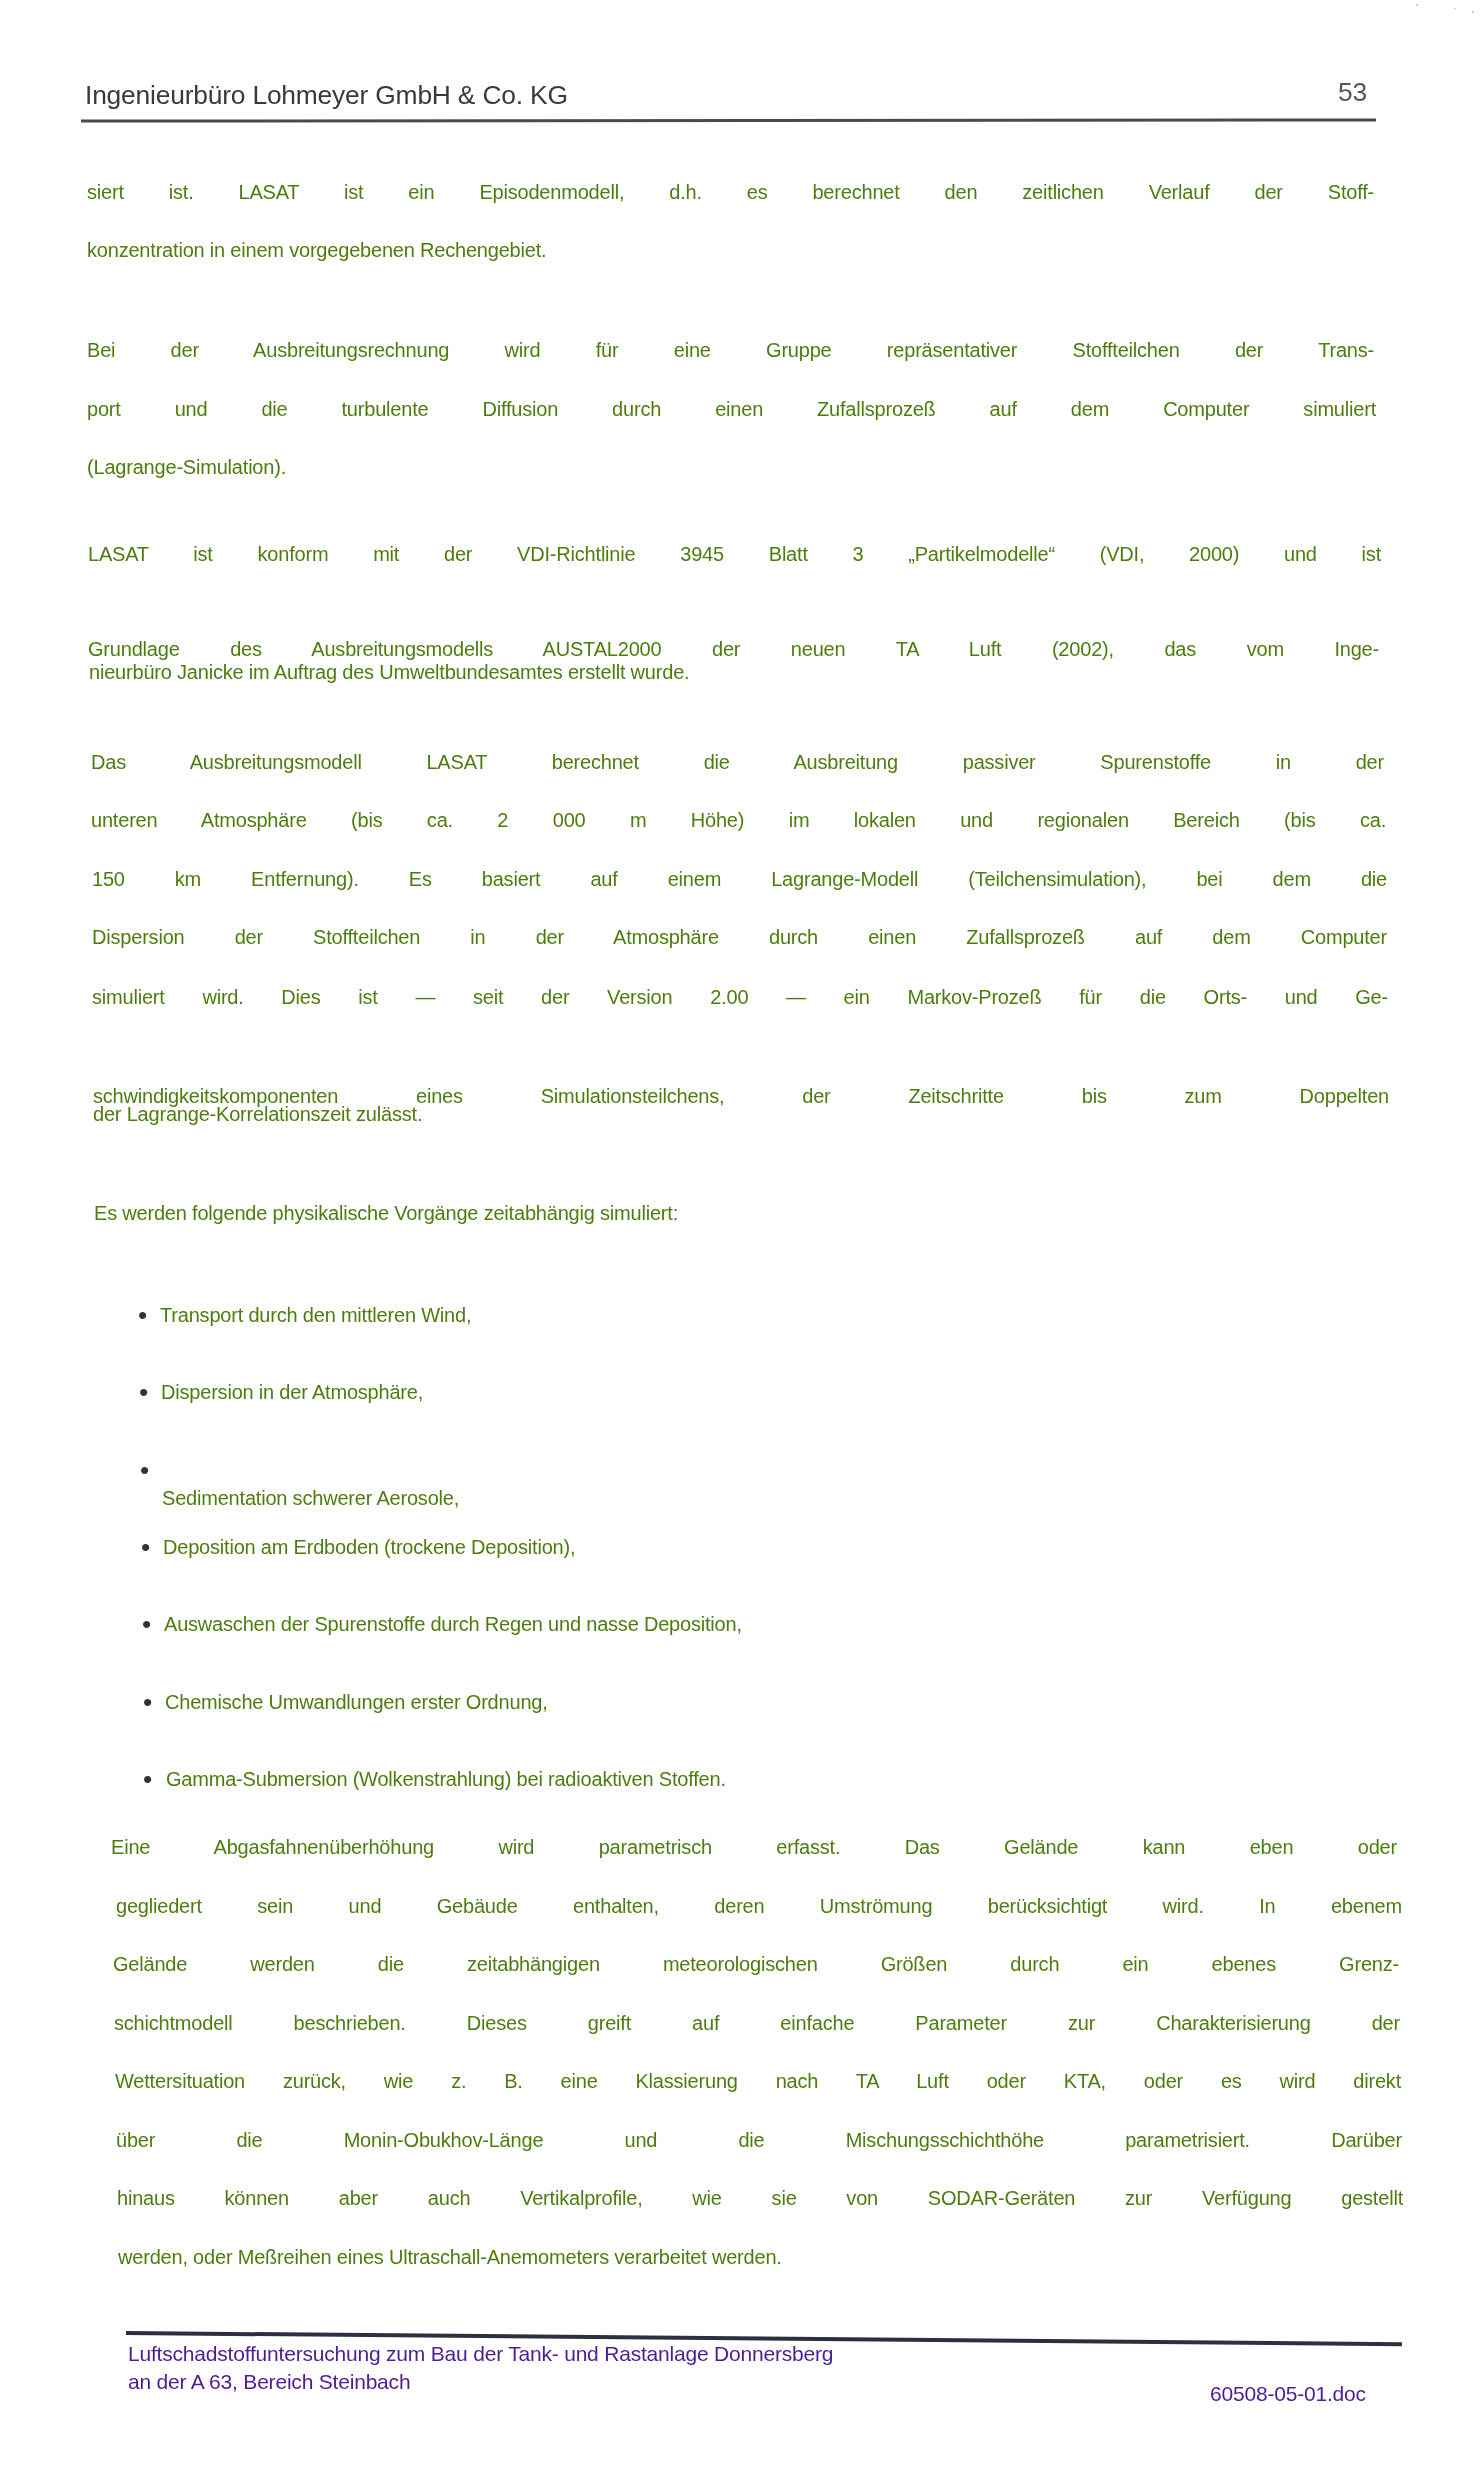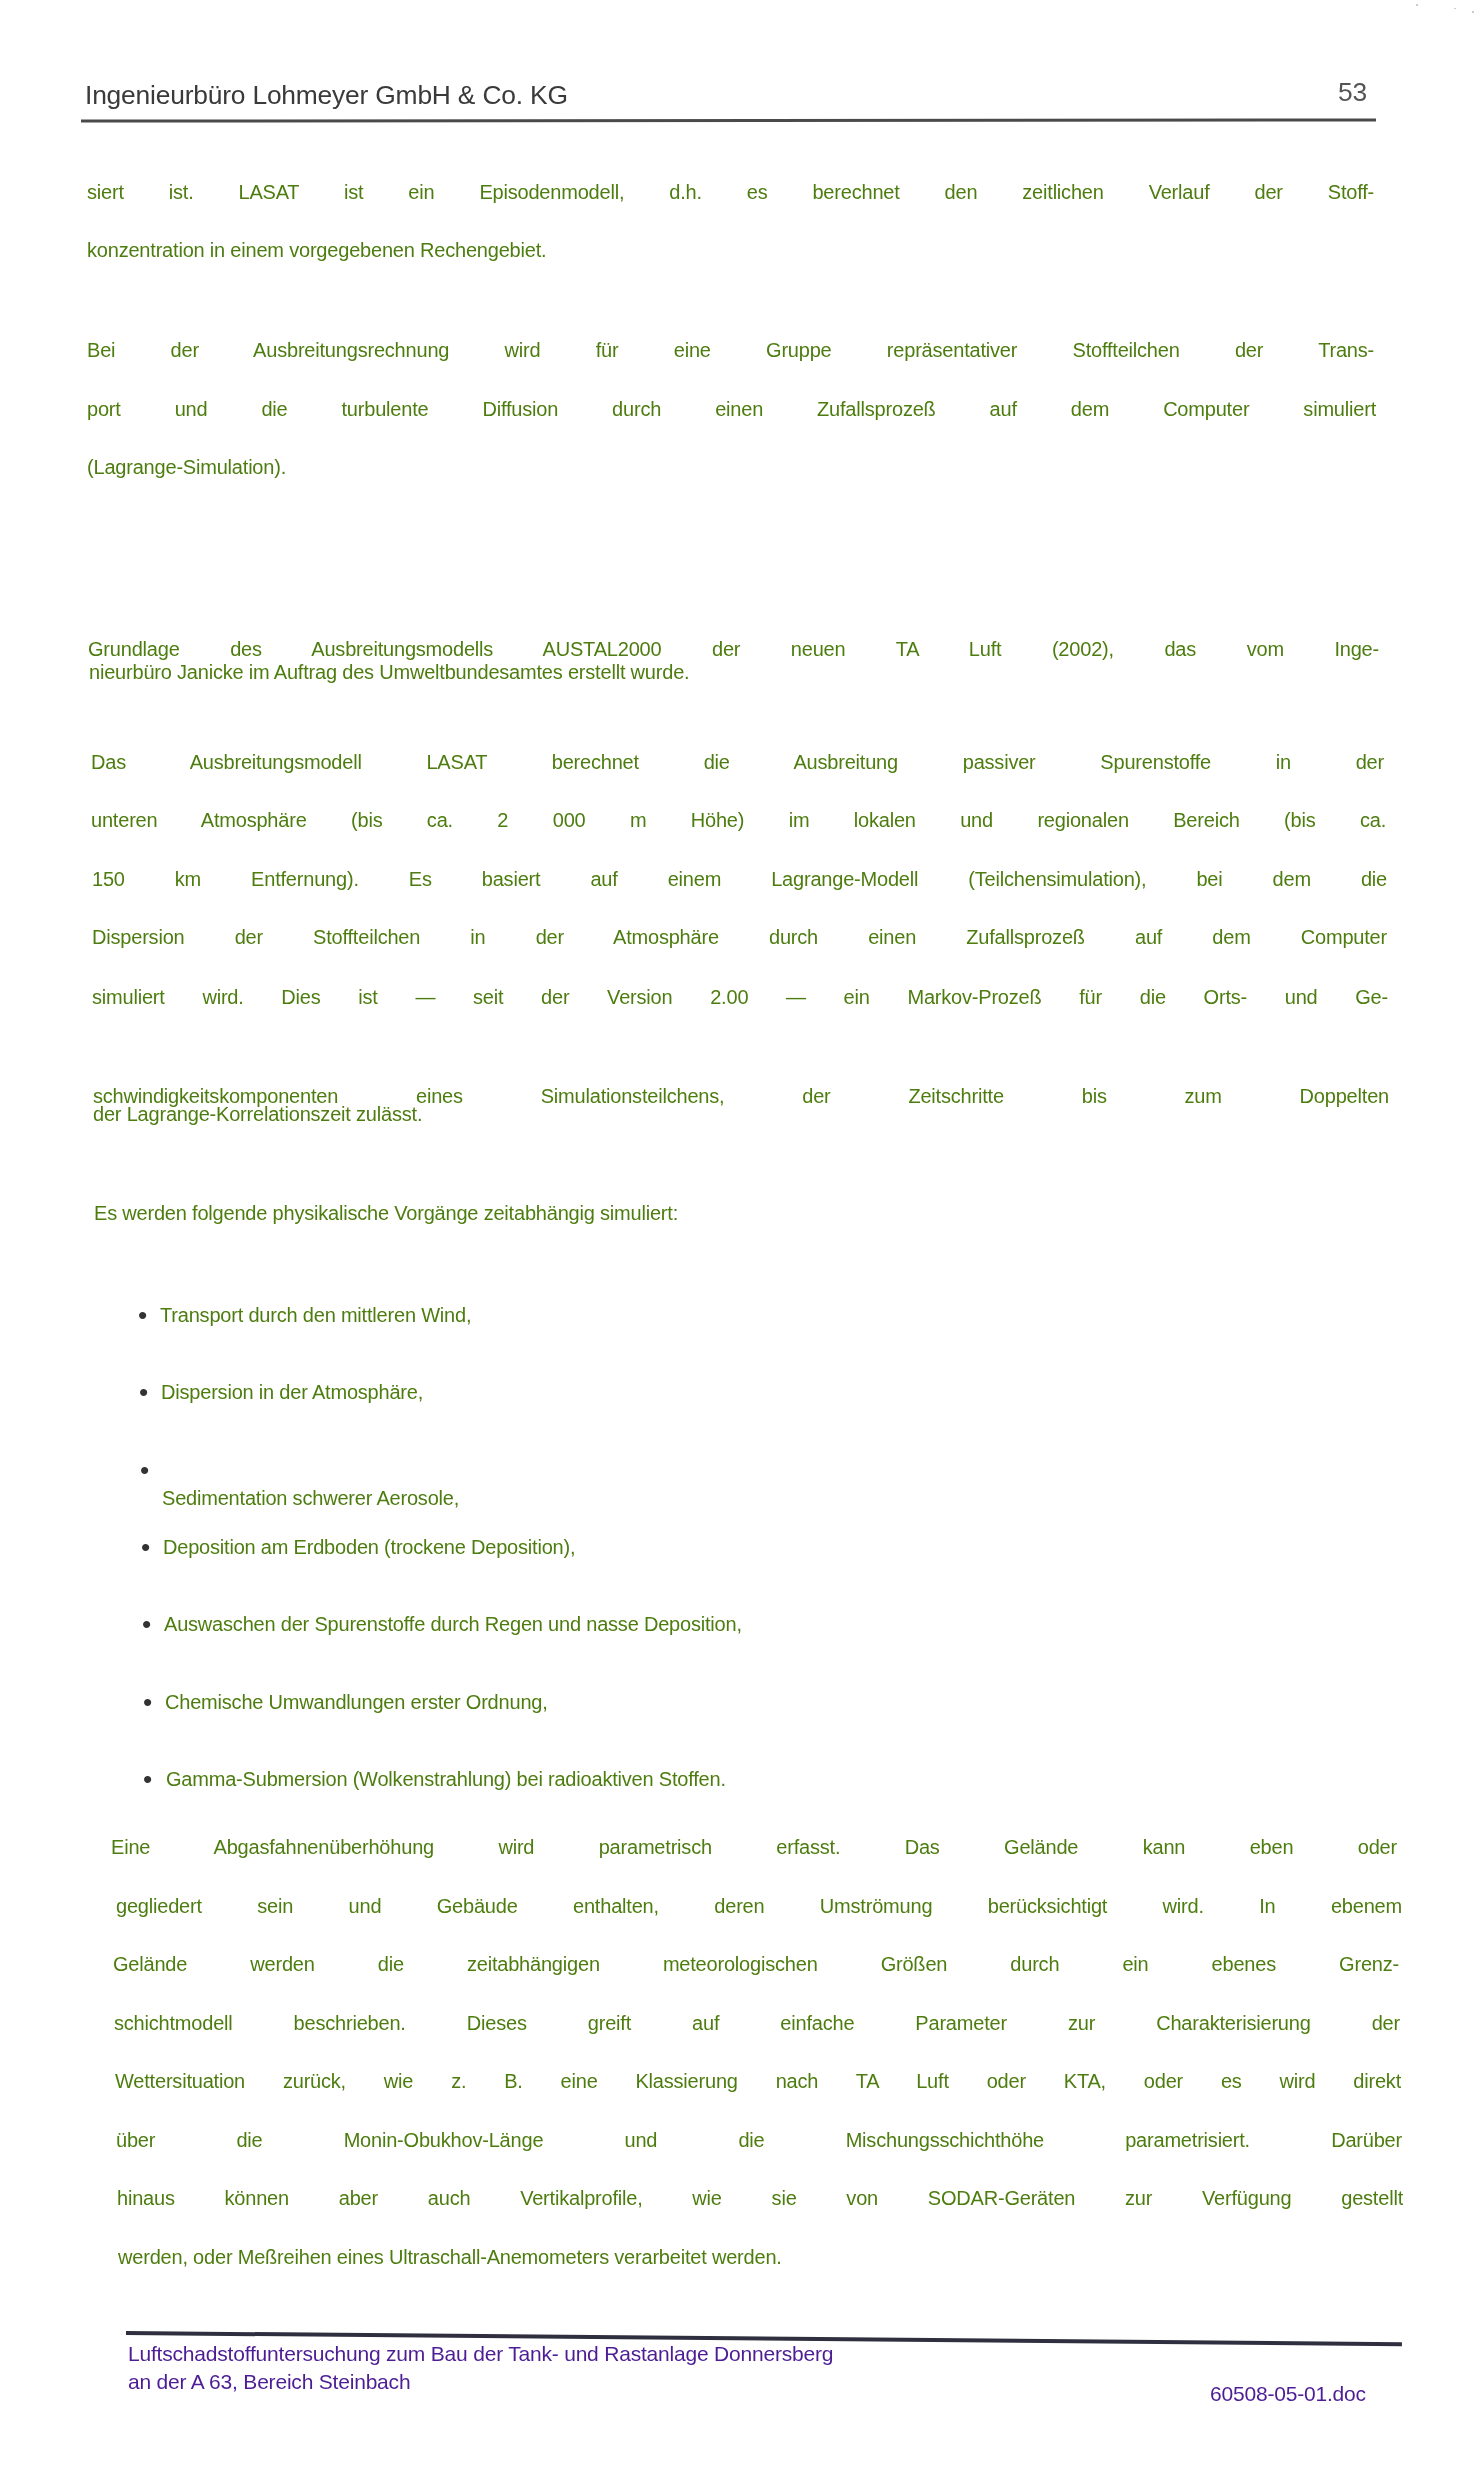--- a/index.html
+++ b/index.html
@@ -40,20 +40,21 @@
   <div class="ln hdr" style="left:1338px; top:76px; font-weight:normal; color:#555;">53</div>
   <div class="rule" style="left:81px; top:119px; width:1295px; height:2.8px; transform:rotate(-0.05deg);"></div>
 
   <div class="ln just" style="left:87px; top:176px; width:1287px;">siert ist. LASAT ist ein Episodenmodell, d.h. es berechnet den zeitlichen Verlauf der Stoff-</div>
   <div class="ln" style="left:87px; top:234px;">konzentration in einem vorgegebenen Rechengebiet.</div>
 
   <div class="ln just" style="left:87px; top:393px; width:1289px;">port und die turbulente Diffusion durch einen Zufallsprozeß auf dem Computer simuliert</div>
   <div class="ln just" style="left:87px; top:334px; width:1287px;">Bei der Ausbreitungsrechnung wird für eine Gruppe repräsentativer Stoffteilchen der Trans-</div>
   <div class="ln" style="left:87px; top:451px;">(Lagrange-Simulation).</div>
 
+  <div class="ln just" style="left:88px; top:538px; width:1293px;">LASAT ist konform mit der VDI-Richtlinie 3945 Blatt 3 „Partikelmodelle“ (VDI, 2000) und ist</div>
   <div class="ln just" style="left:88px; top:597px; width:1291px;margin-top:36px;">Grundlage des Ausbreitungsmodells AUSTAL2000 der neuen TA Luft (2002), das vom Inge-</div>
   <div class="ln" style="left:89px; top:656px;">nieurbüro Janicke im Auftrag des Umweltbundesamtes erstellt wurde.</div>
 
   <div class="ln just" style="left:91px; top:746px; width:1293px;">Das Ausbreitungsmodell LASAT berechnet die Ausbreitung passiver Spurenstoffe in der</div>
   <div class="ln just" style="left:91px; top:804px; width:1295px;">unteren Atmosphäre (bis ca. 2 000 m Höhe) im lokalen und regionalen Bereich (bis ca.</div>
   <div class="ln just" style="left:92px; top:863px; width:1295px;">150 km Entfernung). Es basiert auf einem Lagrange-Modell (Teilchensimulation), bei dem die</div>
   <div class="ln just" style="left:92px; top:921px; width:1295px;">Dispersion der Stoffteilchen in der Atmosphäre durch einen Zufallsprozeß auf dem Computer</div>
   <div class="ln just" style="left:92px; top:981px; width:1296px;">simuliert wird. Dies ist — seit der Version 2.00 — ein Markov-Prozeß für die Orts- und Ge-</div>
   <div class="ln just" style="left:93px; top:1039px; width:1296px;margin-top:41px;">schwindigkeitskomponenten eines Simulationsteilchens, der Zeitschritte bis zum Doppelten</div>
   <div class="ln" style="left:93px; top:1098px;">der Lagrange-Korrelationszeit zulässt.</div>

